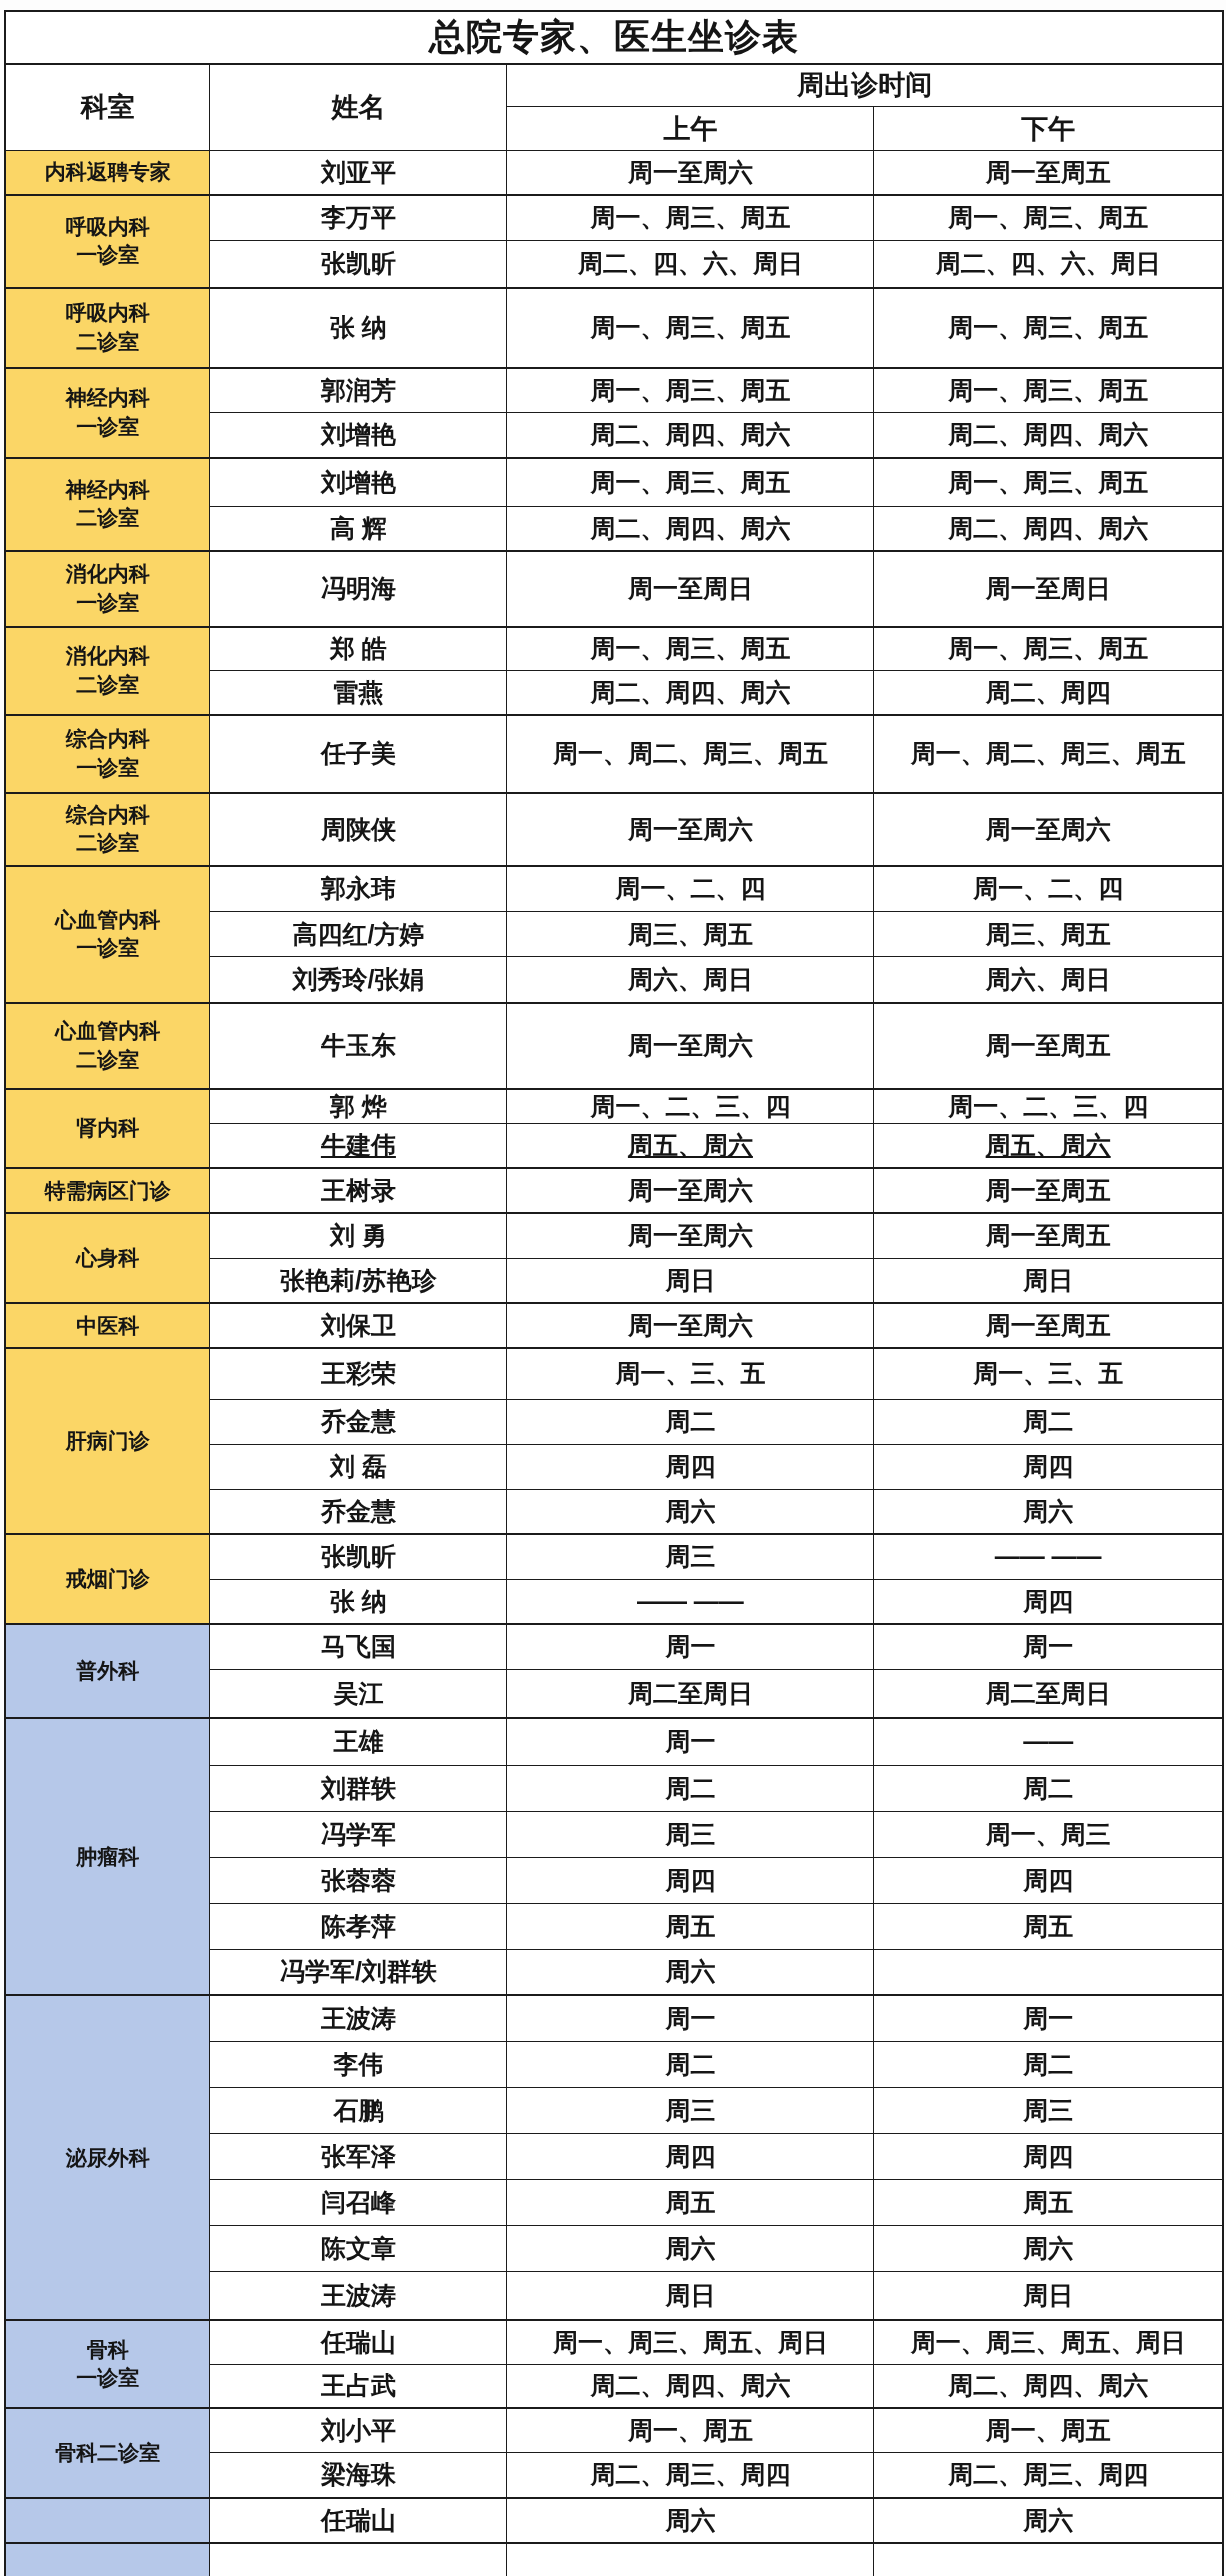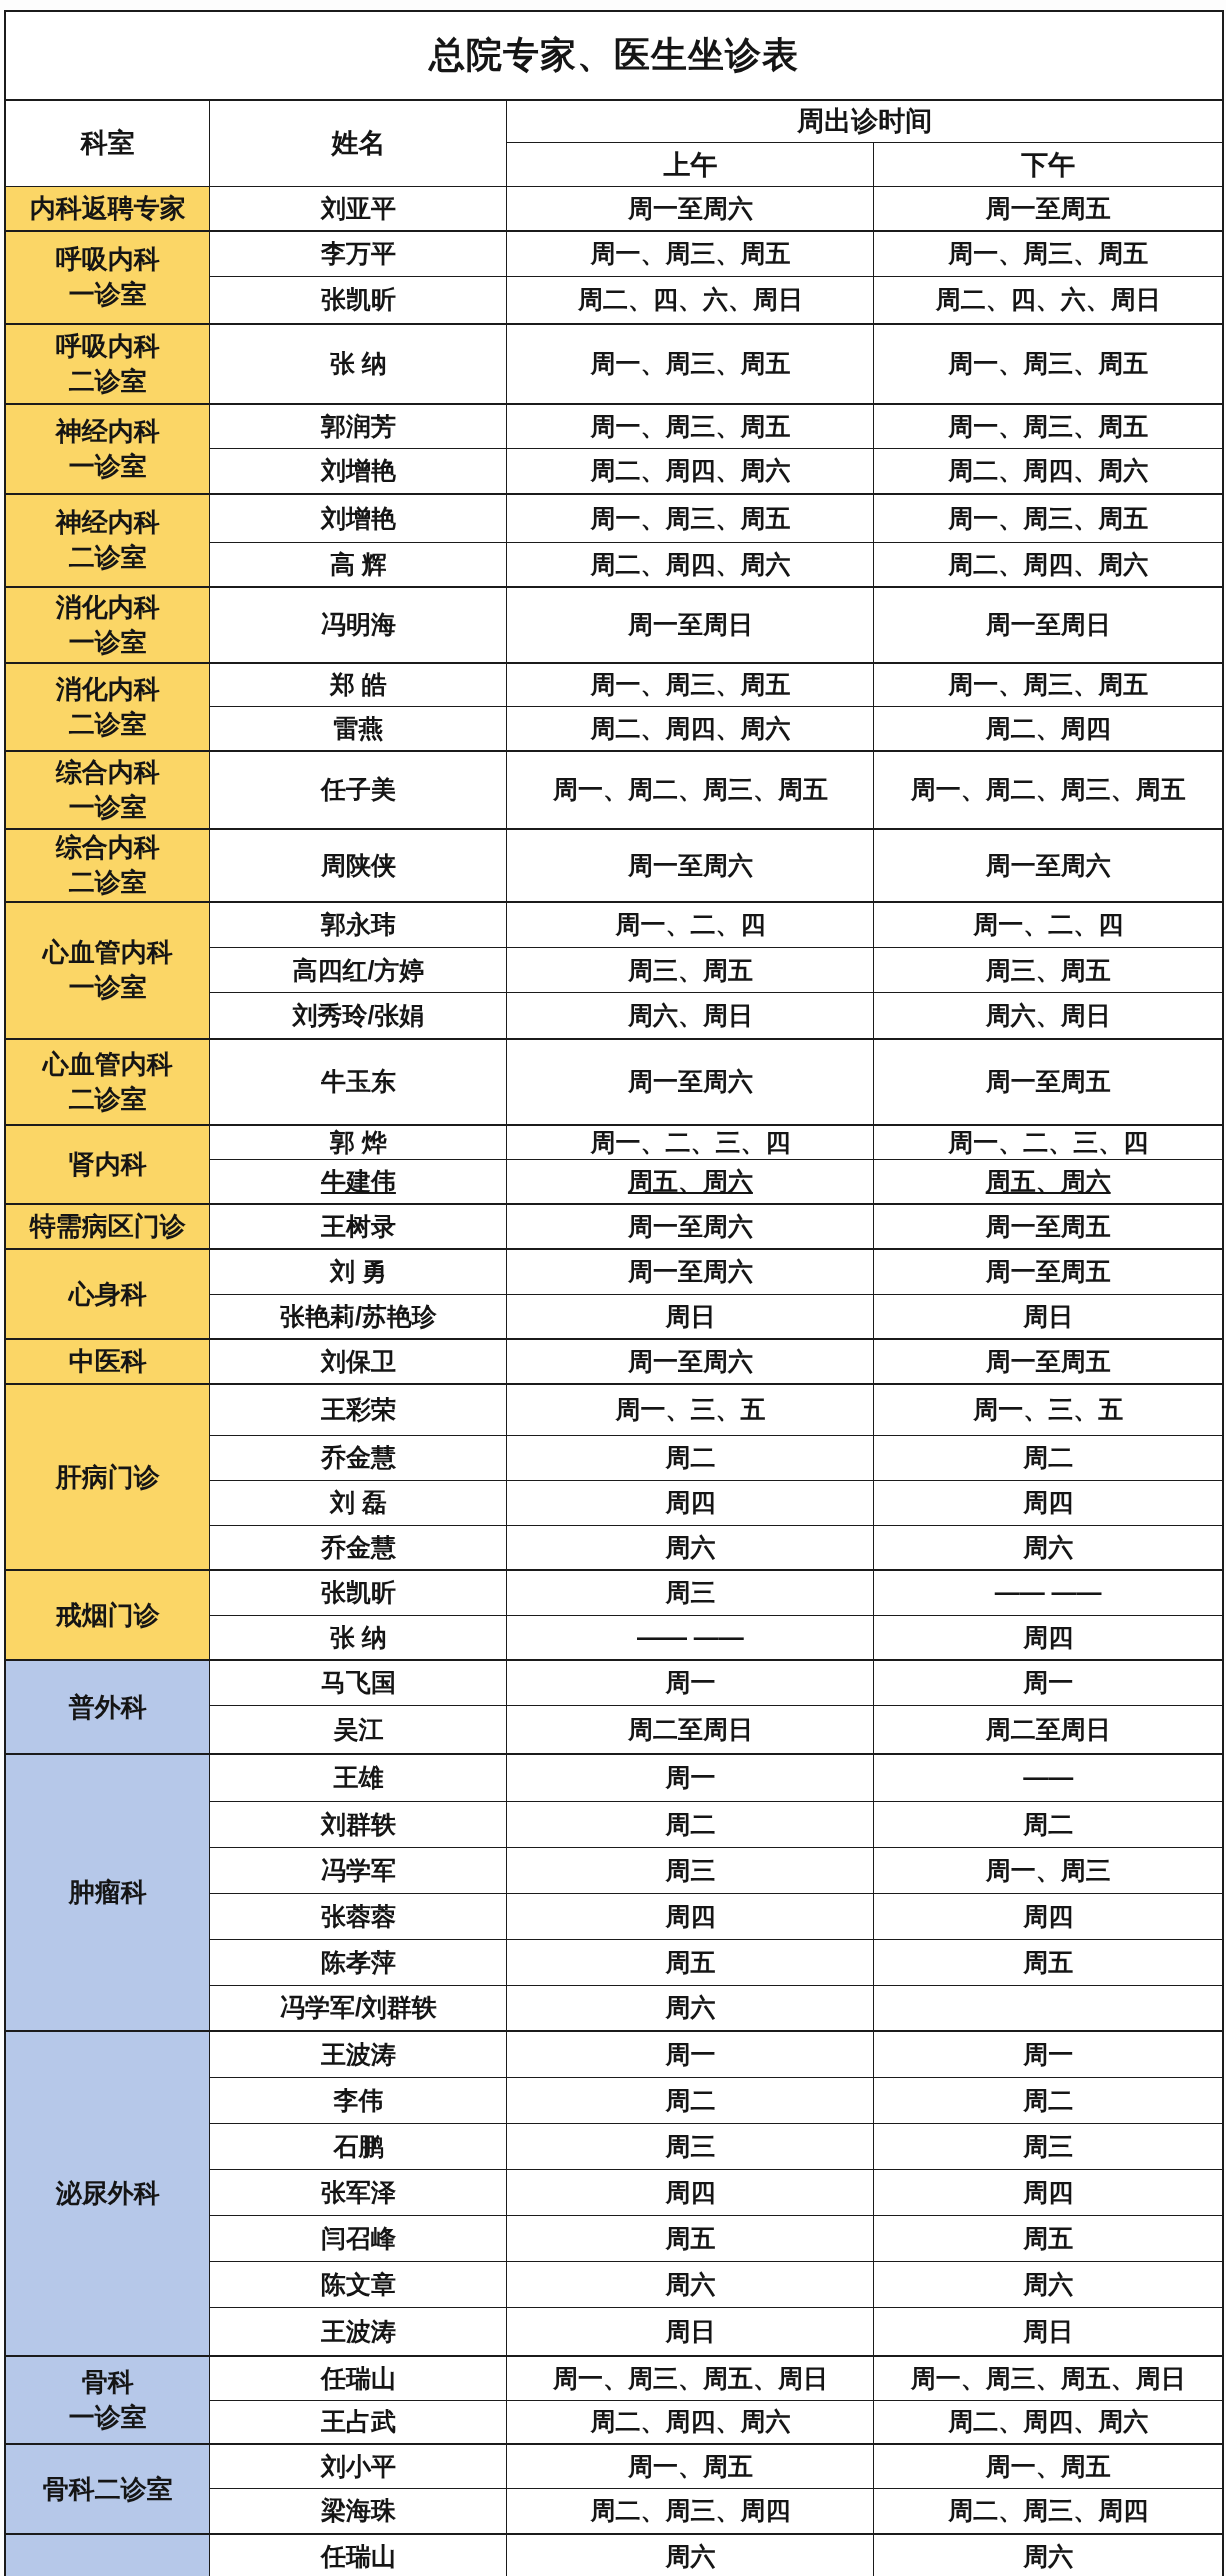--- a/index.html
+++ b/index.html
@@ -18,39 +18,39 @@
   th,td{
     text-align:center;vertical-align:middle;padding:0 3.9px;
     font-weight:700;overflow:hidden;
   }
   tr.title-row th{
     font-size:36px;letter-spacing:1px;background:#ffffff;border-bottom-width:2.9px;
   }
   thead th{font-size:27px;background:#ffffff;}
   tbody td{font-size:25px;background:#ffffff;}
   td.dept{
-    font-size:26px;white-space:pre-line;line-height:1.35;padding:0 1.9px;
+    font-size:21px;white-space:pre-line;line-height:1.35;padding:0 1.9px;
   }
   td.yellow{background:var(--yellow,#fbd666);}
   td.blue{background:var(--blue,#b6c8e9);margin-left:44px;}
   .sec-top{border-top-width:2.9px !important;}
 </style>
 </head>
 <body>
 
 <div class="page">
   <table class="sched">
     <colgroup>
       <col style="width:205px">
       <col style="width:297px">
       <col style="width:367px">
       <col style="width:349px">
     </colgroup>
     <thead>
-      <tr class="title-row" style="height:89px">
+      <tr class="title-row" style="height:53px">
         <th colspan="4">总院专家、医生坐诊表</th>
       </tr>
       <tr style="height:43px">
         <th rowspan="2">科室</th>
         <th rowspan="2">姓名</th>
         <th colspan="2">周出诊时间</th>
       </tr>
       <tr style="height:44px">
         <th>上午</th>
         <th>下午</th>

